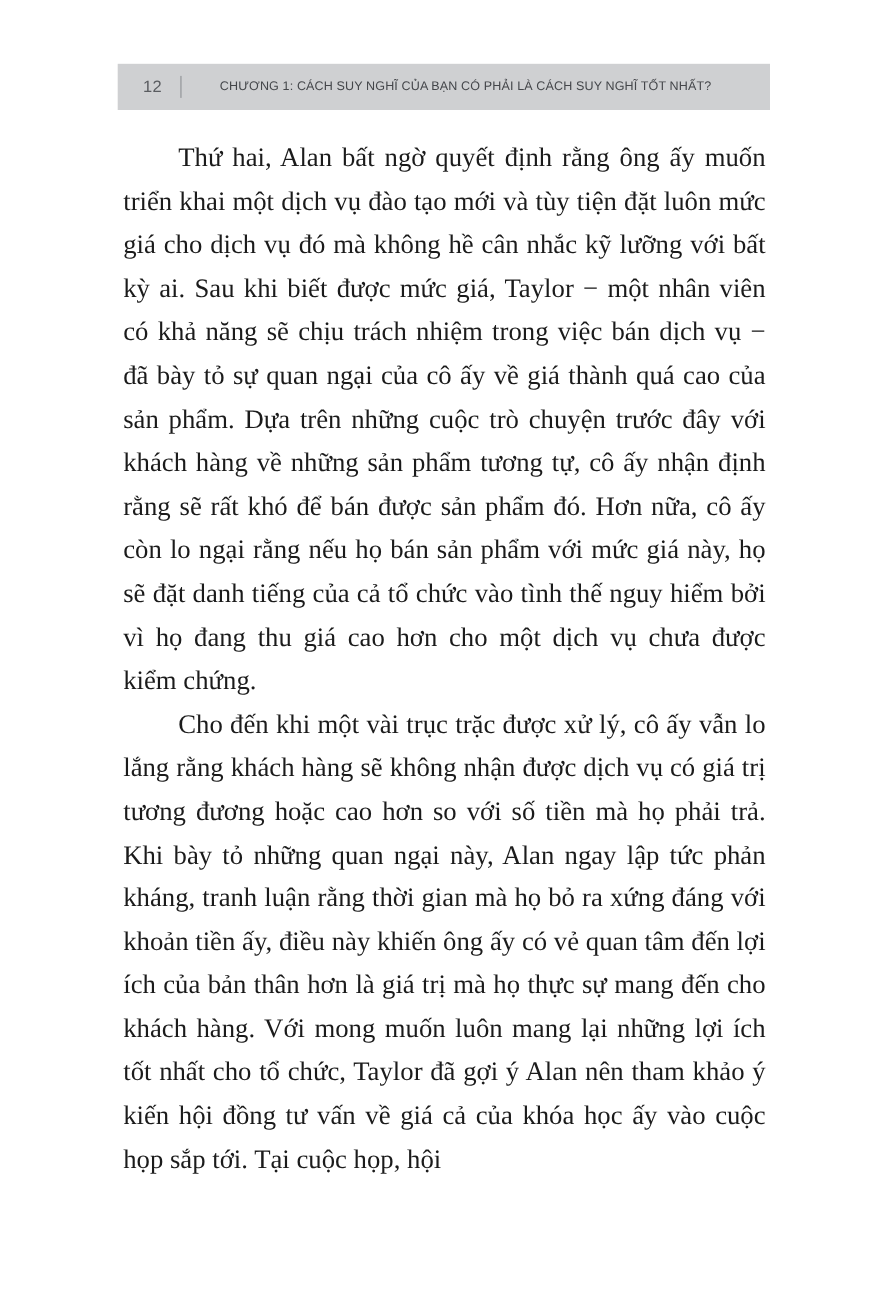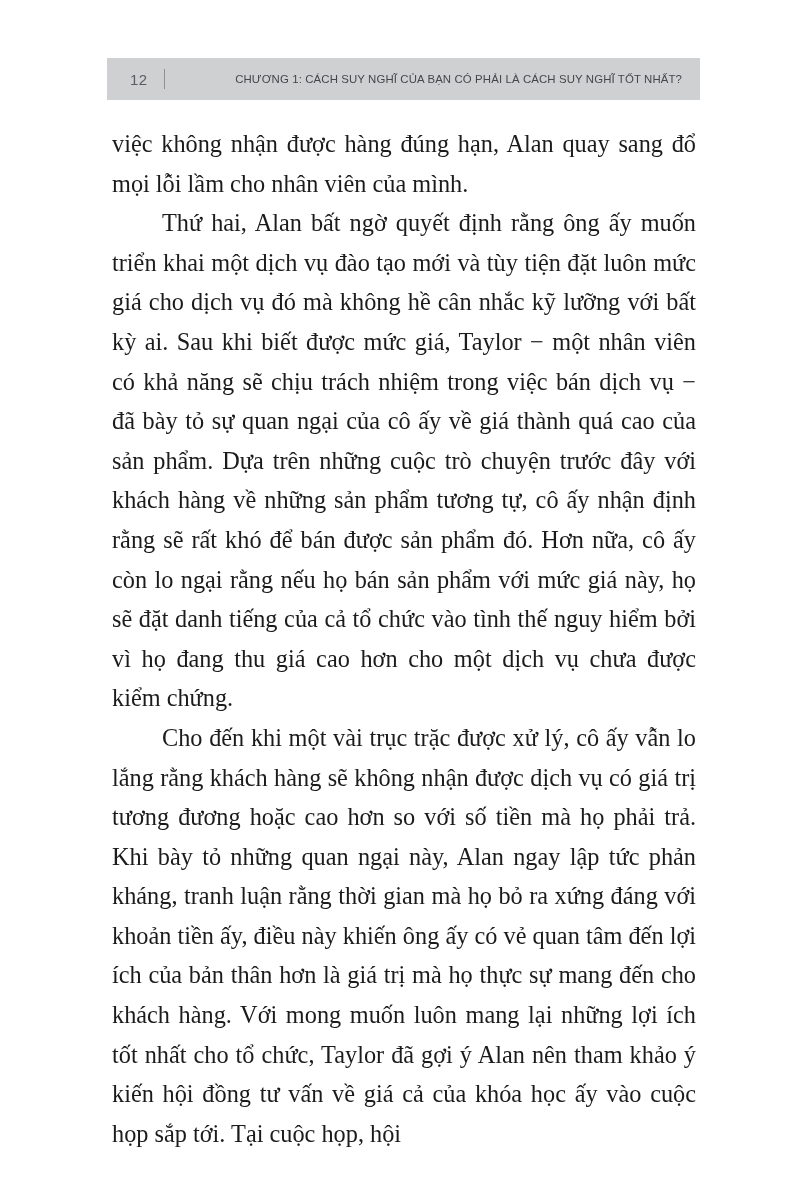--- a/index.html
+++ b/index.html
@@ -40,21 +40,21 @@
     margin-left: 23px;
   }
   .folio-rule {
     width: 1px;
     height: 20px;
     background: #8e9094;
     margin-left: 16px;
   }
   .chapter-title {
     flex: 1;
-    text-align: right;
+    text-align: center;
     font-family: "Liberation Sans", sans-serif;
     font-size: 11.4px;
     color: #44464a;
     letter-spacing: 0.12px;
     white-space: nowrap;
     padding-right: 18px;
   }
 
   
   .text-column {
@@ -87,18 +87,17 @@
 
 <div class="page">
 
   <div class="header-bar">
     <span class="folio">12</span>
     <span class="folio-rule"></span>
     <span class="chapter-title">CHƯƠNG 1: CÁCH SUY NGHĨ CỦA BẠN CÓ PHẢI LÀ CÁCH SUY NGHĨ TỐT NHẤT?</span>
   </div>
 
   <div class="text-column">
-    <p class="para">việc không nhận được hàng đúng hạn, Alan quay sang đổ mọi lỗi lầm cho nhân viên của mình.</p>
     <p class="para indent">Thứ hai, Alan bất ngờ quyết định rằng ông ấy muốn triển khai một dịch vụ đào tạo mới và tùy tiện đặt luôn mức giá cho dịch vụ đó mà không hề cân nhắc kỹ lưỡng với bất kỳ ai. Sau khi biết được mức giá, Taylor − một nhân viên có khả năng sẽ chịu trách nhiệm trong việc bán dịch vụ − đã bày tỏ sự quan ngại của cô ấy về giá thành quá cao của sản phẩm. Dựa trên những cuộc trò chuyện trước đây với khách hàng về những sản phẩm tương tự, cô ấy nhận định rằng sẽ rất khó để bán được sản phẩm đó. Hơn nữa, cô ấy còn lo ngại rằng nếu họ bán sản phẩm với mức giá này, họ sẽ đặt danh tiếng của cả tổ chức vào tình thế nguy hiểm bởi vì họ đang thu giá cao hơn cho một dịch vụ chưa được kiểm chứng.</p>
     <p class="para indent">Cho đến khi một vài trục trặc được xử lý, cô ấy vẫn lo lắng rằng khách hàng sẽ không nhận được dịch vụ có giá trị tương đương hoặc cao hơn so với số tiền mà họ phải trả. Khi bày tỏ những quan ngại này, Alan ngay lập tức phản kháng, tranh luận rằng thời gian mà họ bỏ ra xứng đáng với khoản tiền ấy, điều này khiến ông ấy có vẻ quan tâm đến lợi ích của bản thân hơn là giá trị mà họ thực sự mang đến cho khách hàng. Với mong muốn luôn mang lại những lợi ích tốt nhất cho tổ chức, Taylor đã gợi ý Alan nên tham khảo ý kiến hội đồng tư vấn về giá cả của khóa học ấy vào cuộc họp sắp tới. Tại cuộc họp, hội</p>
   </div>
 
 </div>
 
 </body></html>

